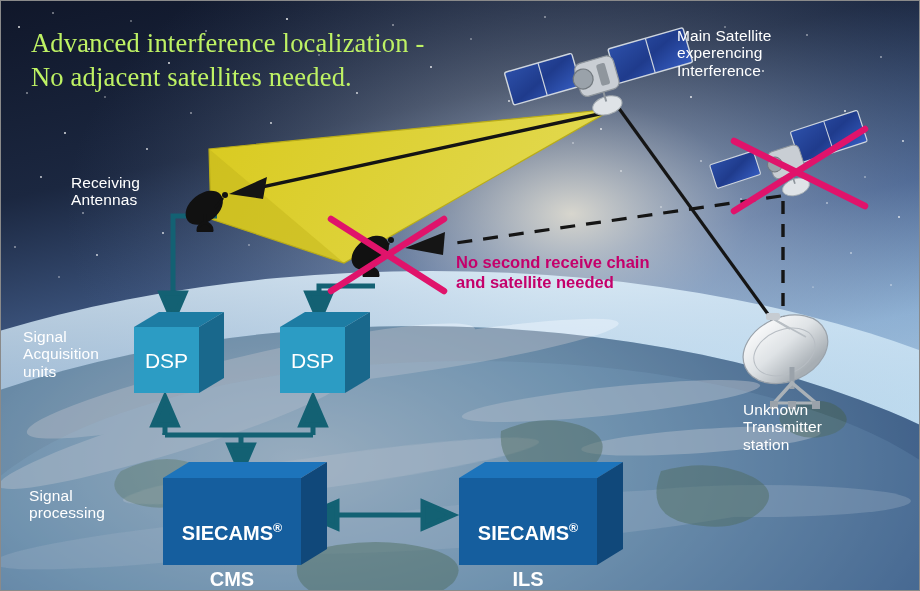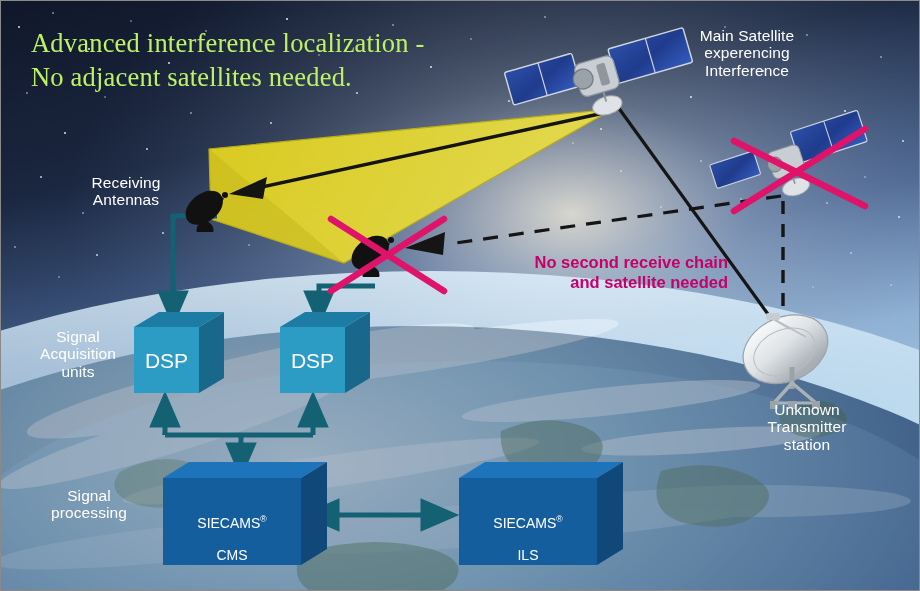--- a/index.html
+++ b/index.html
@@ -1,32 +1,32 @@
 <!DOCTYPE html>
 <html><head>
 <meta charset="utf-8">
 <style>
   html,body{margin:0;padding:0;background:#222;}
   body{font-family:"Liberation Sans",sans-serif;}
   #stage{position:relative;width:920px;height:591px;overflow:hidden;
          border:1px solid #8a8a8a;box-sizing:border-box;}
   #bg{position:absolute;inset:0;}
   .lbl{position:absolute;color:#ffffff;font-family:"Liberation Sans",sans-serif;
-       font-size:15.5px;line-height:1.12;text-align:center;white-space:pre-line;
+       font-size:15.5px;line-height:1.12;text-align:left;white-space:pre-line;
        letter-spacing:.1px;}
   #title{position:absolute;left:30px;top:26px;color:#bef264;
          font-family:Liberation Serif, serif;font-size:26.5px;line-height:1.28;
          white-space:pre-line;letter-spacing:.2px;}
-  #warn{position:absolute;left:455px;top:252px;width:272px;text-align:right;
+  #warn{position:absolute;left:455px;top:252px;width:272px;text-align:left;
         color:#c4006b;font-weight:bold;font-size:16.5px;line-height:1.2;
         white-space:pre-line;}
   .boxtxt{position:absolute;color:#fff;text-align:center;white-space:pre-line;
           line-height:1.18;pointer-events:none;}
   .dsptxt{font-size:21px;text-align:center;}
-  .siectxt{font-size:14px;}
+  .siectxt{font-size:20px;font-weight:bold;}
   sup{font-size:.62em;vertical-align:super;}
   svg{position:absolute;left:0;top:0;}
 </style>
 </head>
 <body>
 
 <div id="stage">
 
   <svg id="bg" width="920" height="591" viewBox="0 0 920 591">
     <defs>

